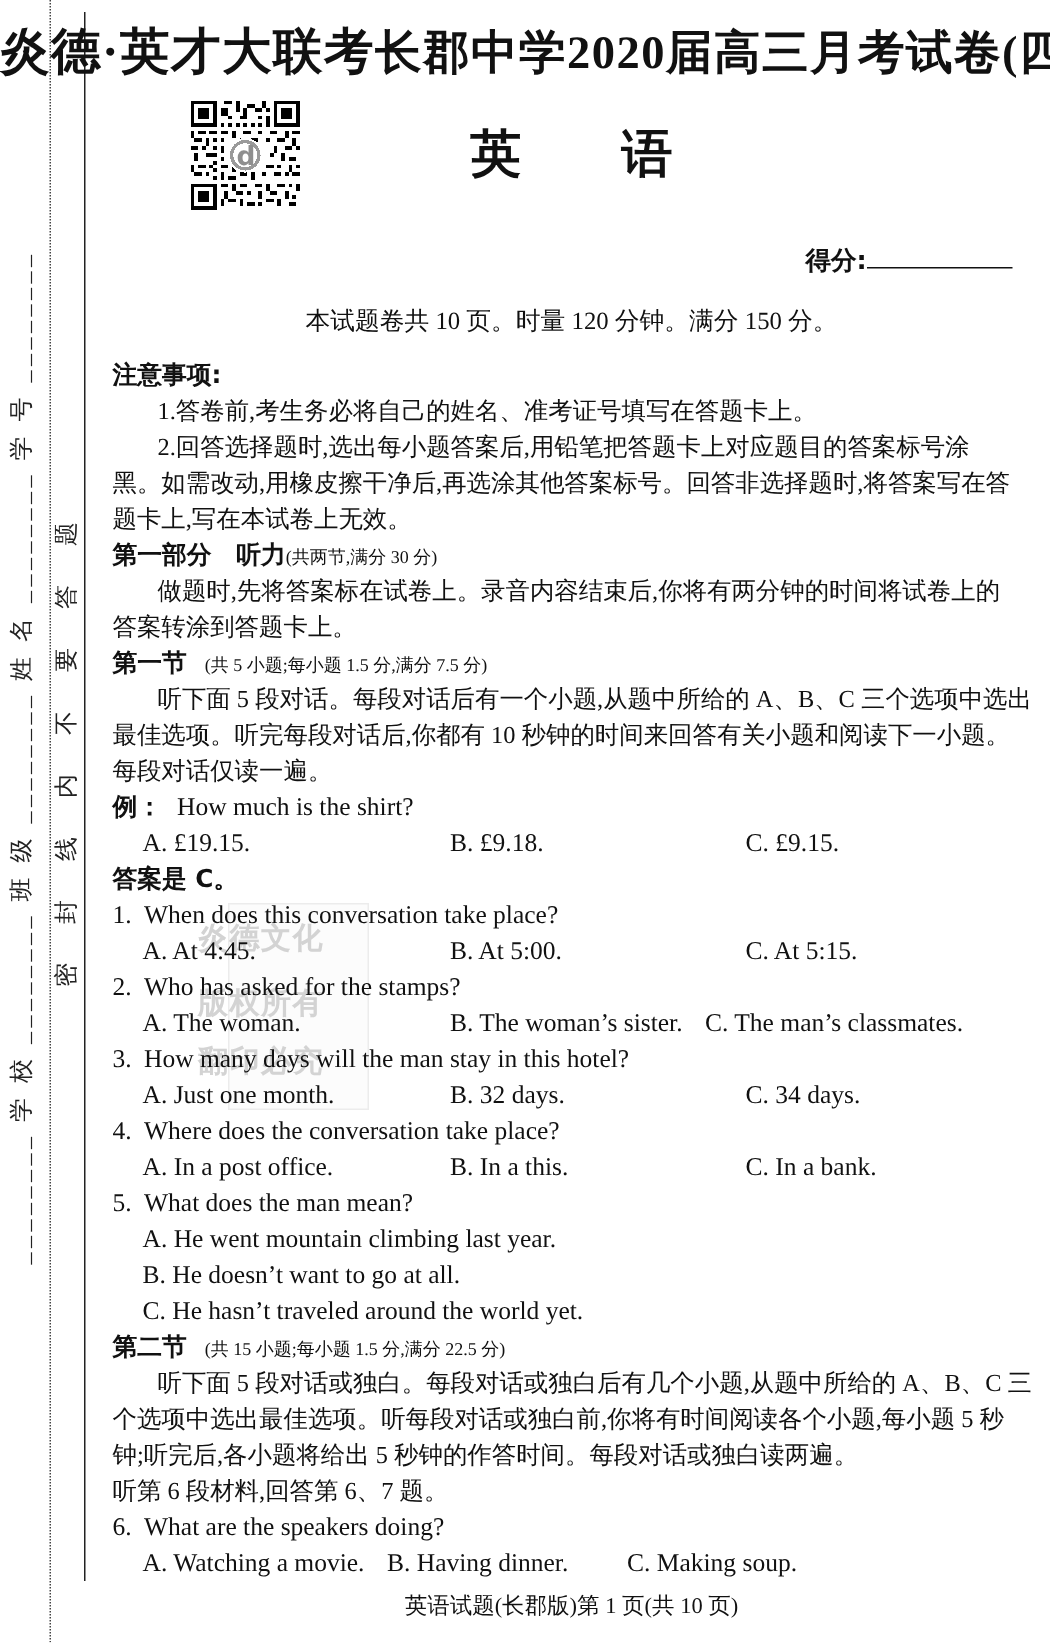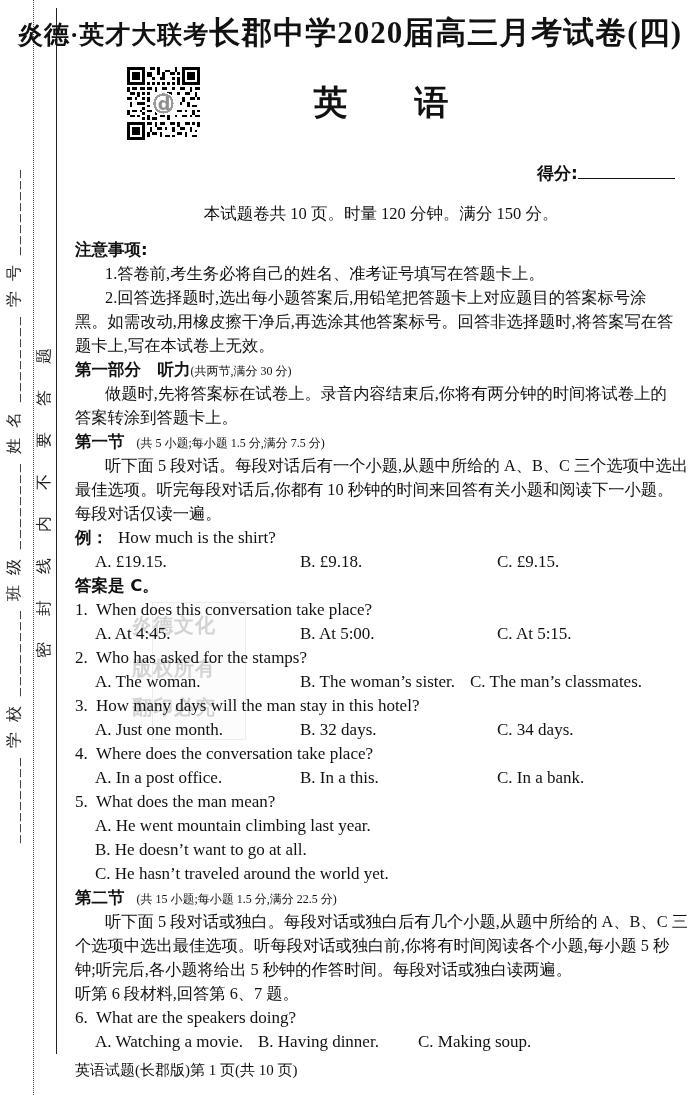--- a/index.html
+++ b/index.html
@@ -7,21 +7,21 @@
         font-family:"Liberation Serif",serif;color:#111;}
   
   .dotted-rule{position:absolute;left:33px;top:0;height:1095px;width:0;border-left:1px dotted #444;}
   .solid-rule{position:absolute;left:56px;top:8px;height:1046px;width:0;border-left:1px solid #222;}
   .rot{position:absolute;transform:rotate(-90deg);white-space:nowrap;color:#222;}
   .fill-fields{width:800px;height:24px;left:-384px;top:493px;font-size:16px;letter-spacing:3px;text-align:center;}
   .seal-text{width:340px;height:22px;left:-125px;top:479px;font-size:16px;letter-spacing:26px;text-align:center;
              font-family:"Liberation Sans",sans-serif;}
   
   .title{position:absolute;top:12px;left:0;width:700px;text-align:center;white-space:nowrap;z-index:2;}
-  .title .brand{font-size:25px;font-weight:900;letter-spacing:1px;}
+  .title .brand{font-size:33px;font-weight:900;letter-spacing:1px;}
   .title .rest{font-size:31px;font-weight:600;letter-spacing:1px;}
   .qr{position:absolute;left:127px;top:67px;width:73px;height:73px;z-index:2;}
   .subject{position:absolute;left:75px;top:80px;width:612px;text-align:center;font-size:34px;font-weight:700;
            font-family:"DejaVu Sans",sans-serif;word-spacing:55px;z-index:2;}
   .score{position:absolute;left:537px;top:162px;font-size:17px;font-weight:700;
          font-family:"DejaVu Sans",sans-serif;z-index:2;}
   .score-blank{display:inline-block;width:97px;height:15px;border-bottom:1.5px solid #111;}
   .info-line{position:absolute;left:75px;top:203px;width:612px;text-align:center;font-size:16.5px;z-index:2;}
   
   .wm-box{position:absolute;left:152px;top:602px;width:92px;height:136px;border:1px solid #ececec;
@@ -37,21 +37,21 @@
   .kai{font-size:12px;}
   .eng{font-family:"Liberation Serif",serif;font-size:17px;}
   .qno{display:inline-block;width:21px;}
   .exl{display:inline-block;width:43px;}
   .q5opt{padding-left:20px;}
   .opts span{position:absolute;top:0;}
   .oA{left:20px;} .oB{left:225px;} .oC{left:422px;}
   .opts.v2 .oC{left:395px;}
   .opts.v6 .oB{left:183px;} .opts.v6 .oC{left:343px;}
   
-  .footer{position:absolute;left:75px;top:1061px;width:612px;text-align:left;font-size:15px;z-index:2;}
+  .footer{position:absolute;left:75px;top:1061px;width:612px;text-align:center;font-size:15px;z-index:2;}
 </style>
 </head>
 <body>
 
 <div id="page">
 
   <div>
     <div class="dotted-rule"></div>
     <div class="solid-rule"></div>
     <div class="rot fill-fields">________  学 校 ________  班 级 ________  姓 名 ________  学 号 ________</div>

